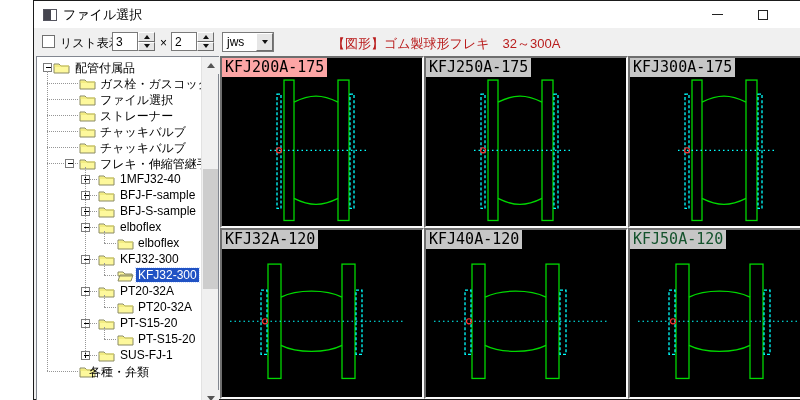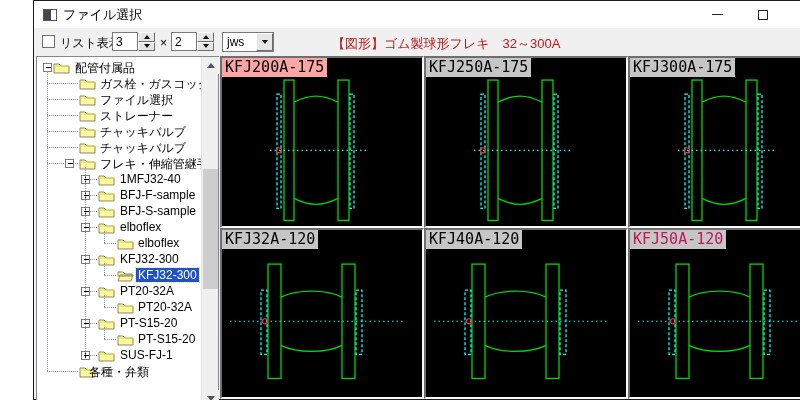--- a/index.html
+++ b/index.html
@@ -423,17 +423,17 @@
           <svg viewBox="0 0 200 167" preserveAspectRatio="none">
             <rect x="46" y="34" width="13" height="114" fill="none" stroke="#00d800" stroke-width="1.3"></rect>
             <rect x="120" y="34" width="13" height="114" fill="none" stroke="#00d800" stroke-width="1.3"></rect>
             <rect x="39" y="60" width="6" height="64" fill="none" stroke="#00ffff" stroke-width="1.3" stroke-dasharray="3 2"></rect>
             <rect x="134" y="60" width="6" height="64" fill="none" stroke="#00ffff" stroke-width="1.3" stroke-dasharray="3 2"></rect>
             <path d="M 59 67 C 75 59, 104 59, 120 67" fill="none" stroke="#00d800" stroke-width="1.3"></path>
             <path d="M 59 115 C 75 123, 104 123, 120 115" fill="none" stroke="#00d800" stroke-width="1.3"></path>
             <line x1="8" x2="182" y1="91" y2="91" stroke="#00ffff" stroke-width="1.2" stroke-dasharray="1.5 3"></line>
             <circle cx="43" cy="91" r="2.5" fill="none" stroke="#ff3333" stroke-width="1.2"></circle>
           </svg>
-          <div class="cell-label" style="background: rgb(198, 198, 198); color: #be185d;">KFJ50A-120</div>
+          <div class="cell-label" style="background: rgb(198, 198, 198); color: #14532d;">KFJ50A-120</div>
         </div>
       </div>
   </div>
 </div>
 
 </body></html>

